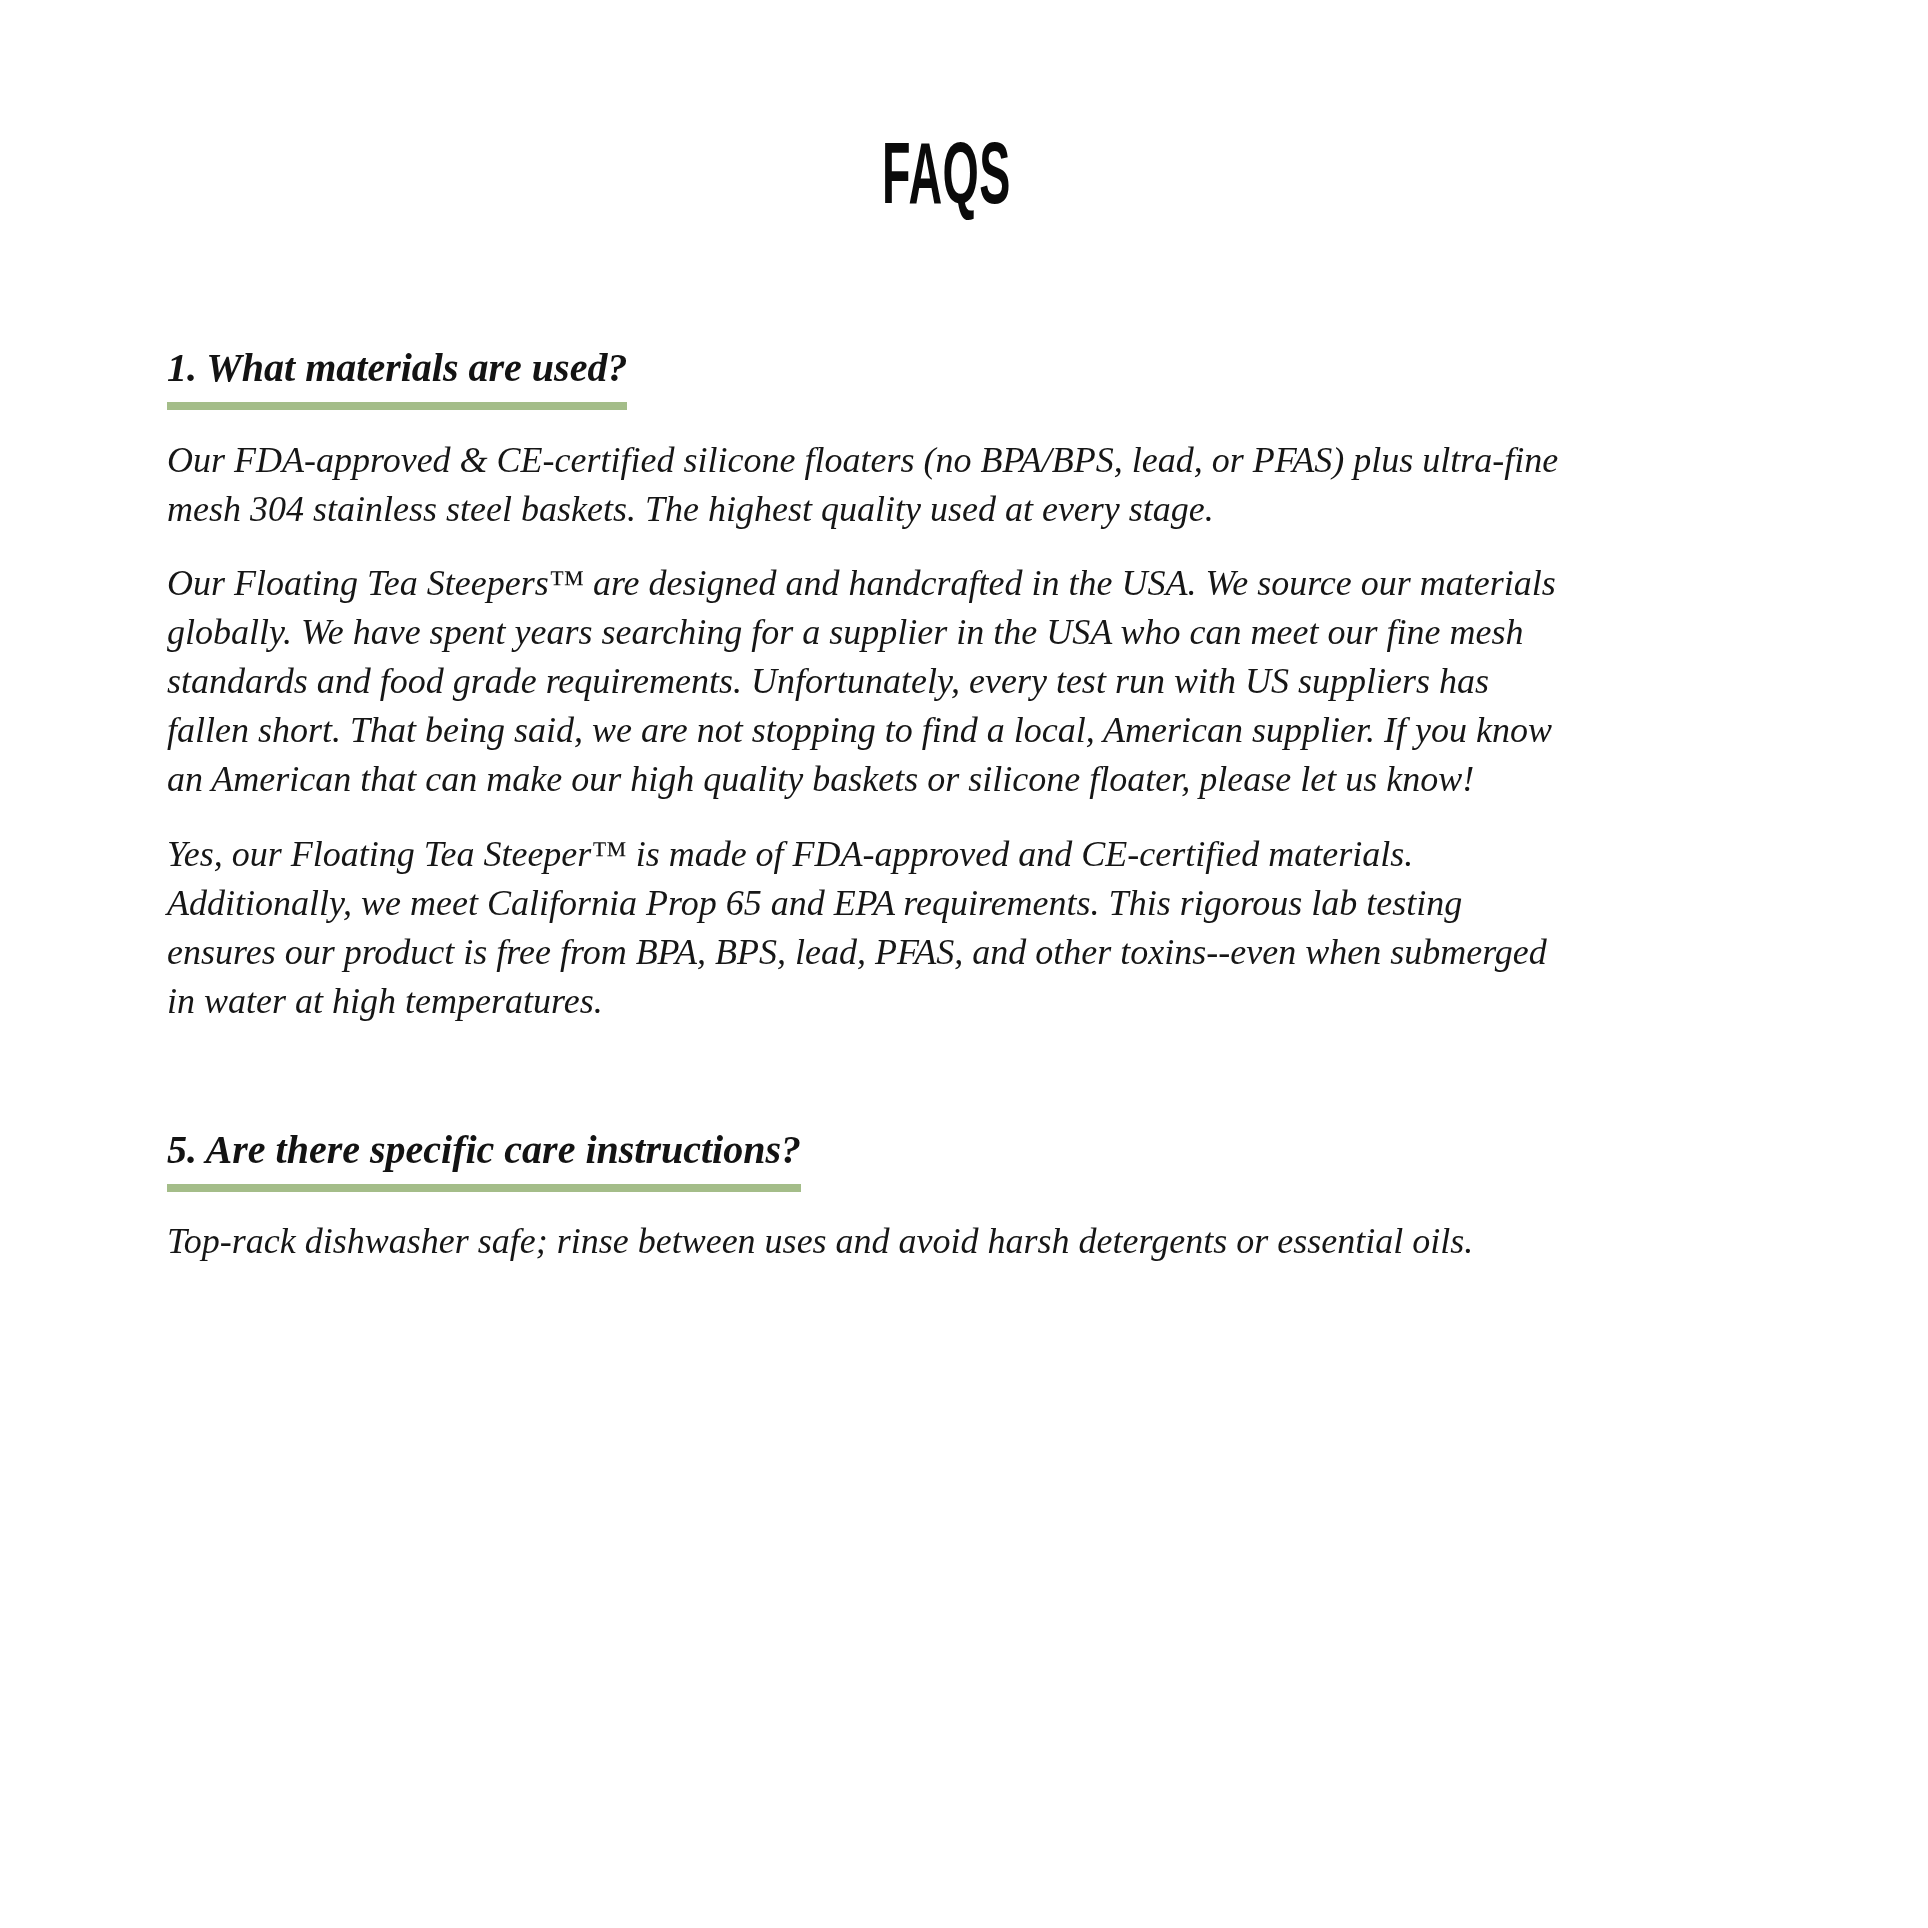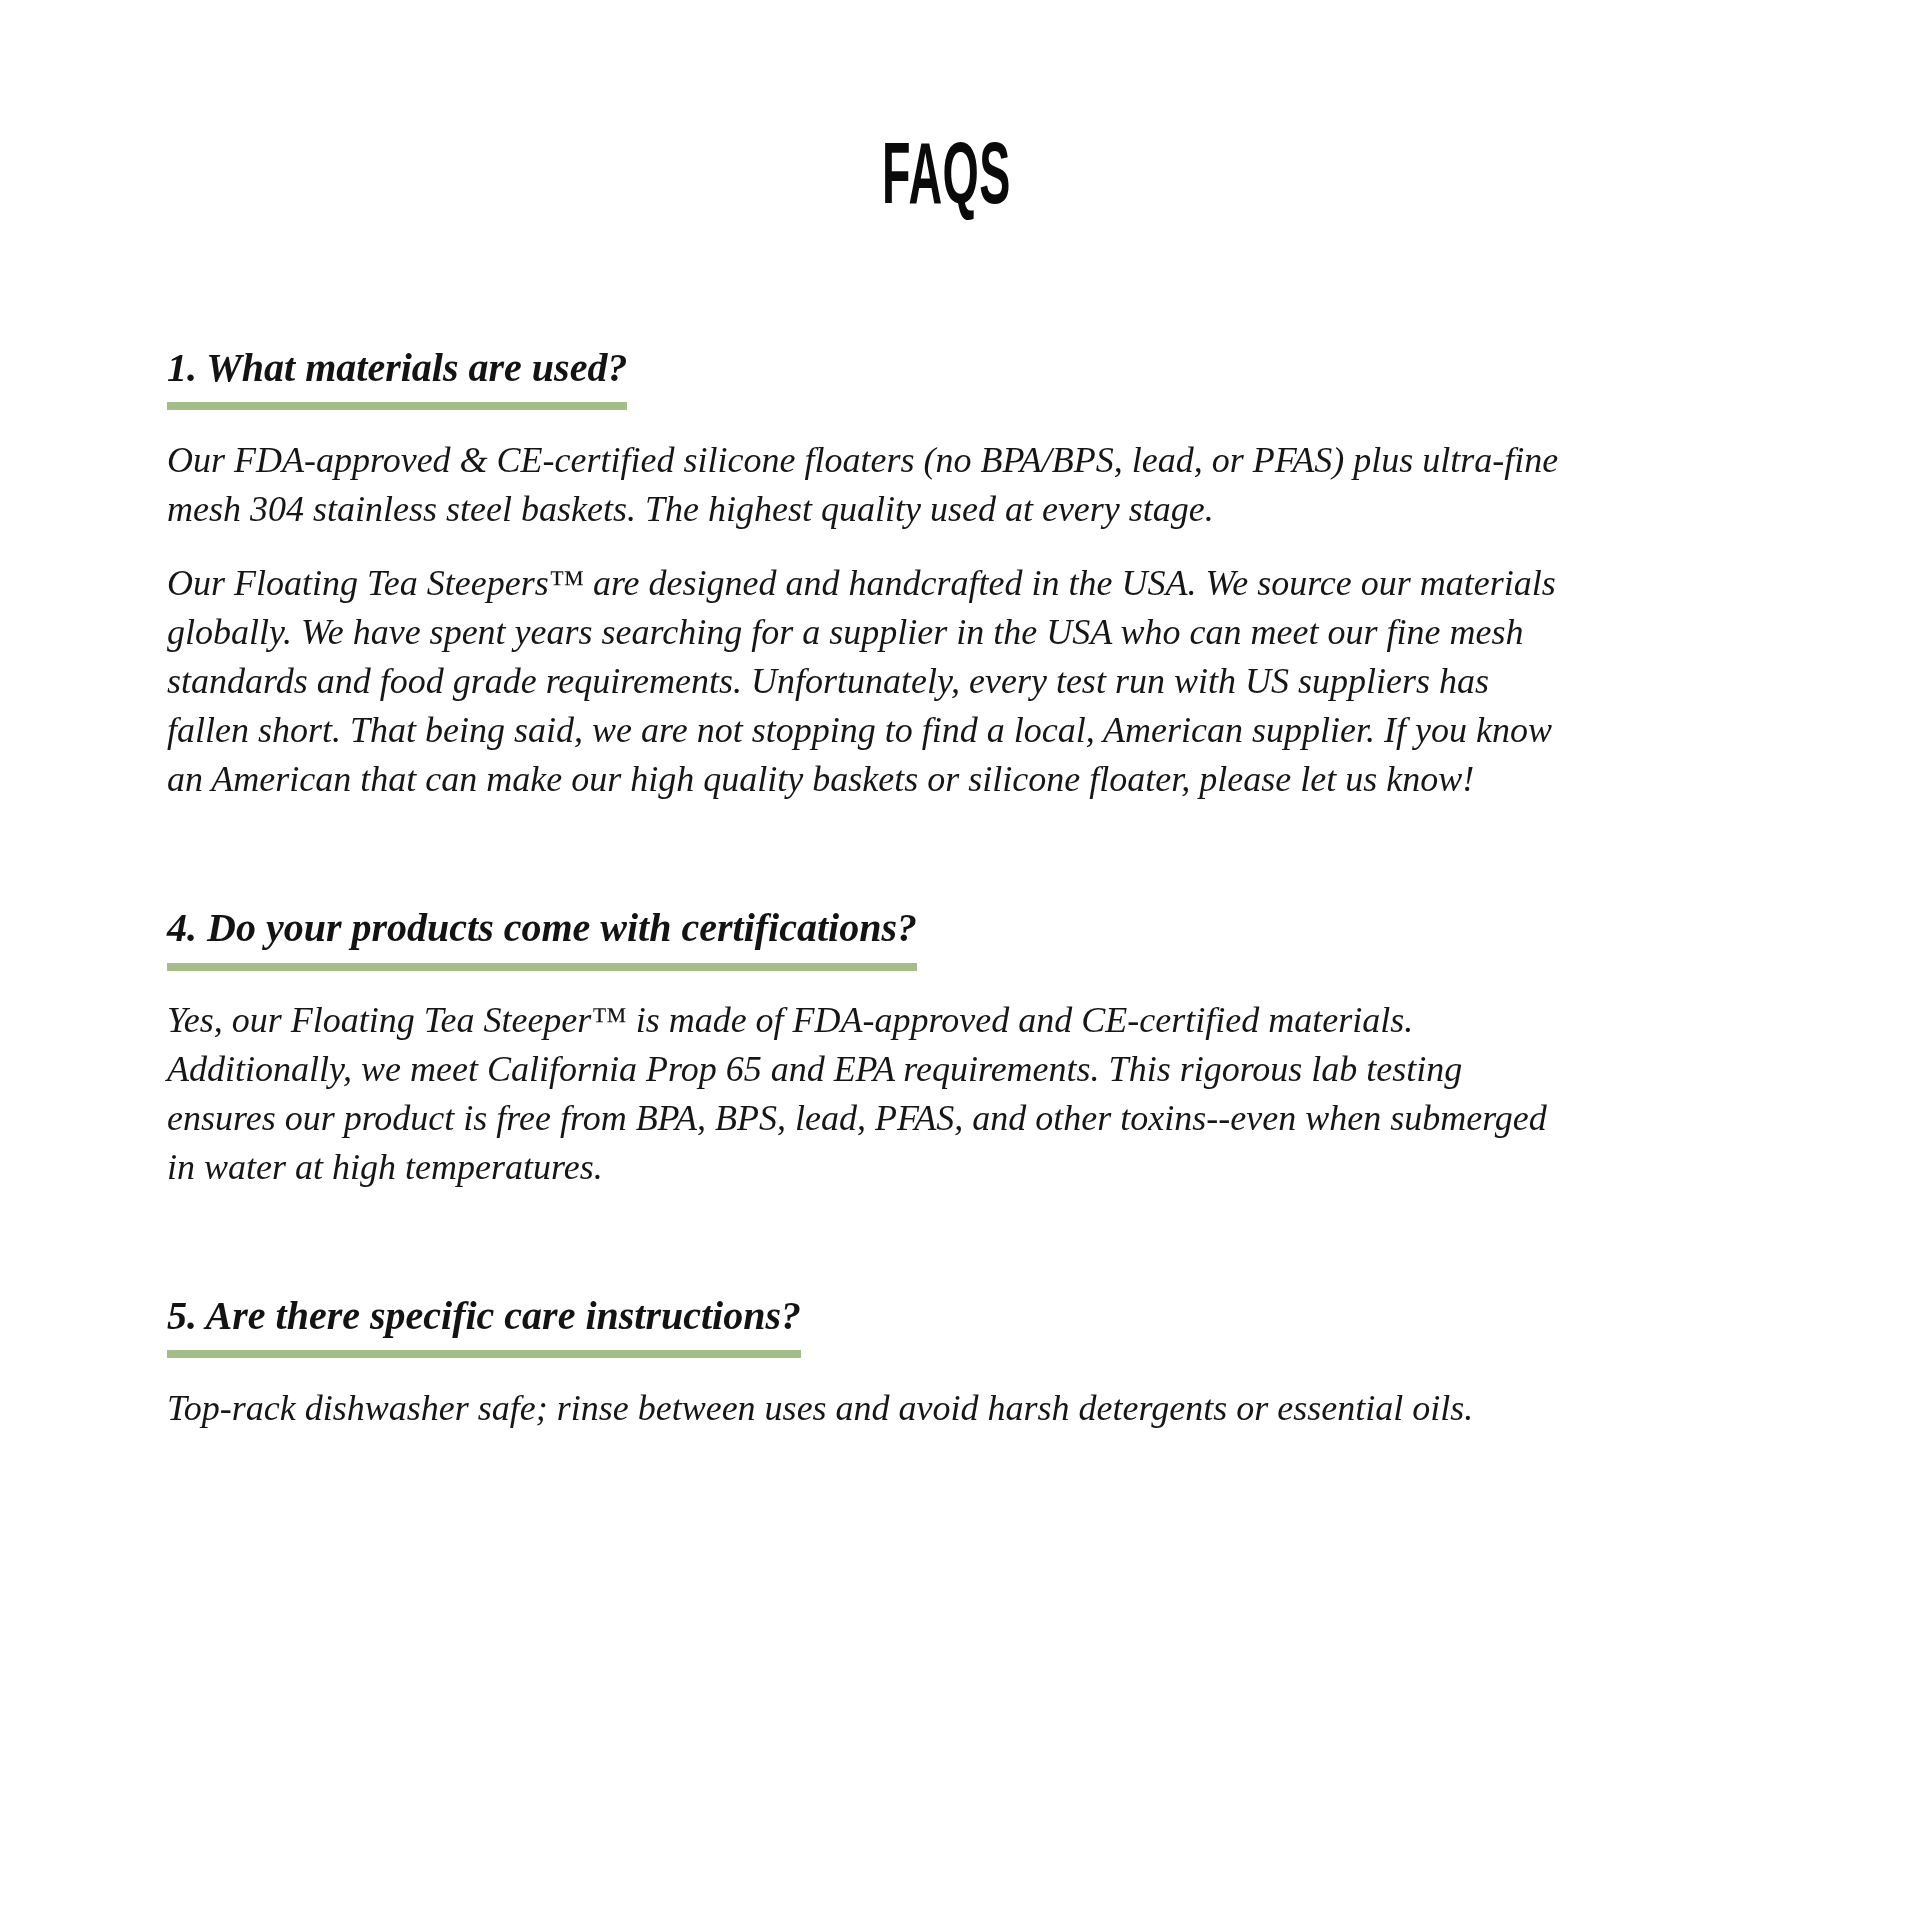--- a/index.html
+++ b/index.html
@@ -69,21 +69,20 @@
   <section class="faq">
     <p class="answer">Our Floating Tea Steepers™ are designed and handcrafted in the USA. We source our materials
 globally. We have spent years searching for a supplier in the USA who can meet our fine mesh
 standards and food grade requirements. Unfortunately, every test run with US suppliers has
 fallen short. That being said, we are not stopping to find a local, American supplier. If you know
 an American that can make our high quality baskets or silicone floater, please let us know!</p>
   </section>
 
 
   <section class="faq">
-    <h2 class="question">4. Do your products come with certifications?</h2>
     <p class="answer">Yes, our Floating Tea Steeper™ is made of FDA-approved and CE-certified materials.
 Additionally, we meet California Prop 65 and EPA requirements. This rigorous lab testing
 ensures our product is free from BPA, BPS, lead, PFAS, and other toxins--even when submerged
 in water at high temperatures.</p>
   </section>
 
   <section class="faq">
     <h2 class="question">5. Are there specific care instructions?</h2>
     <p class="answer">Top-rack dishwasher safe; rinse between uses and avoid harsh detergents or essential oils.</p>
   </section>

